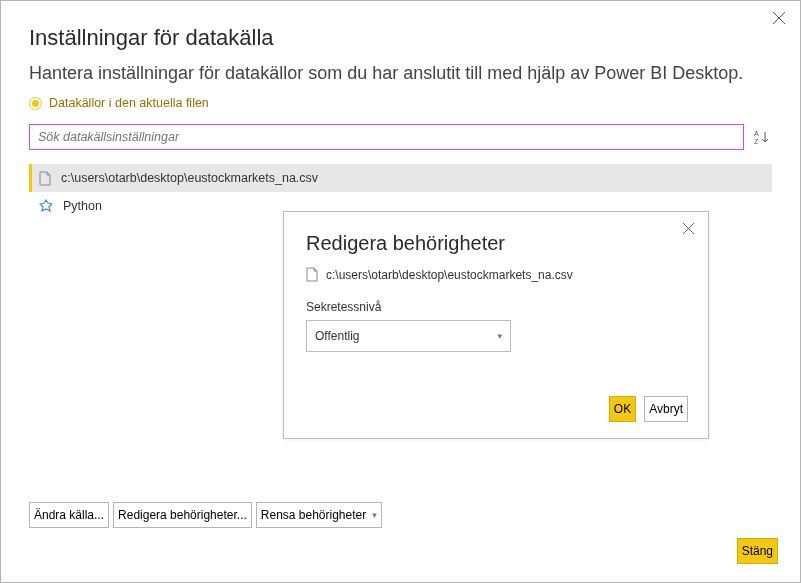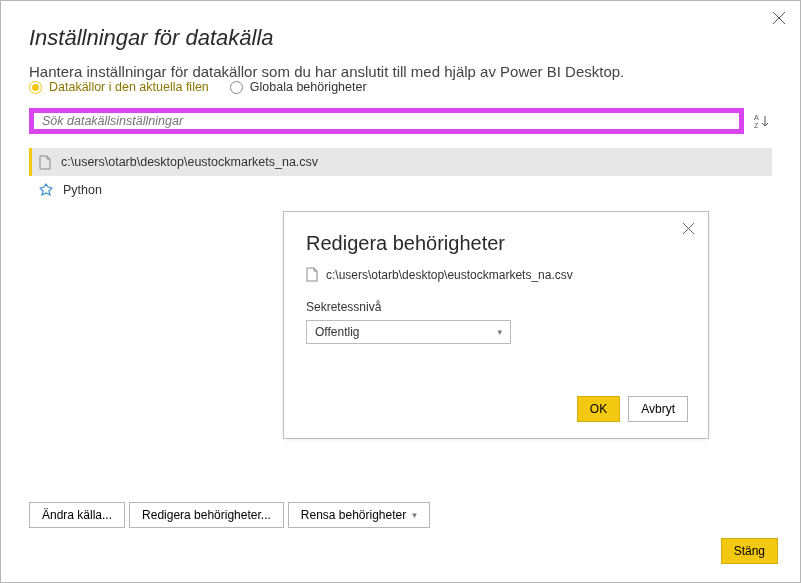--- a/index.html
+++ b/index.html
@@ -22,38 +22,37 @@
     cursor: pointer;
     color: #555;
   }
   .close-x svg { width: 14px; height: 14px; }
   .content { padding: 24px 28px 0 28px; }
   h1.title {
     font-weight: 300;
     font-size: 22px;
     margin: 0 0 12px 0;
     color: #2a2a2a;
-    font-style: italic;
-  }
-  .subtitle { font-size: 15px; color: #444; margin-bottom: 0; }
+  }
+  .subtitle { font-size: 18px; color: #444; margin-bottom: 12px; }
   .radio-row { display: flex; gap: 21px; align-items: center; margin-bottom: 14px; }
   .radio-item { display: inline-flex; align-items: center; gap: 7px; cursor: pointer; font-size: 12.5px; }
   .radio-outer {
     width: 13px; height: 13px; border-radius: 50%;
     border: 1px solid #888; display: inline-flex;
     align-items: center; justify-content: center;
   }
   .radio-selected .radio-outer { border-color: #f2c811; }
   .radio-inner { width: 7px; height: 7px; border-radius: 50%; background: #f2c811; display: none; }
   .radio-selected .radio-inner { display: block; }
   .radio-selected { color: #8e7600; }
   .search-row { display: flex; gap: 8px; align-items: center; }
   .search-input {
     flex: 1;
-    border: 5px solid #d946ef;
+    border: 1px solid #d946ef;
     font-style: italic;
     color: #888;
     height: 26px;
     padding: 0 8px;
     font-size: 12.5px;
     font-family: inherit;
   }
   .sort-btn {
     width: 20px; height: 22px;
     display: inline-flex; align-items: center; justify-content: center;
@@ -74,21 +73,21 @@
   .bottom-buttons {
     position: absolute;
     left: 28px;
     bottom: 54px;
     display: flex; gap: 4px;
   }
   .btn {
     border: 1px solid #b5b5b5;
     background: #fff;
     height: 26px;
-    padding: 0 12px;
+    padding: 0 4px;
     font-size: 12px;
     font-family: inherit;
     cursor: pointer;
     display: inline-flex; align-items: center;
   }
   .btn.yellow { background: #f2c811; border-color: #d4ac0b; }
   .close-bottom {
     position: absolute;
     right: 22px;
     bottom: 18px;
@@ -118,21 +117,21 @@
   .inner-title {
     font-weight: 300;
     font-size: 20px;
     margin: 0 0 12px 0;
     color: #2a2a2a;
   }
   .inner-path { display: flex; align-items: center; gap: 8px; font-size: 12px; margin-bottom: 18px; }
   .inner-label { font-size: 12px; margin-bottom: 6px; }
   .dropdown {
     border: 1px solid #bcbcbc;
-    height: 24px; width: 205px;
+    height: 32px; width: 205px;
     display: flex; align-items: center; justify-content: space-between;
     padding: 0 8px; font-size: 12px; cursor: pointer;
   }
   .inner-buttons {
     position: absolute;
     right: 20px;
     bottom: 16px;
     display: flex; gap: 8px;
   }
   .filedoc { stroke: #888; fill: none; stroke-width: 1; }
@@ -150,24 +149,20 @@
 <div class="content">
   <h1 class="title">Inställningar för datakälla</h1>
   <div class="subtitle">Hantera inställningar för datakällor som du har anslutit till med hjälp av Power BI Desktop.</div>
 
   <div class="radio-row">
     <label class="radio-item radio-selected">
       <span class="radio-outer">
           <span class="radio-inner"></span>
         </span>
       <span>Datakällor i den aktuella filen</span>
-    </label>
-    <label class="radio-item">
-      <span class="radio-outer"></span>
-      <span>Globala behörigheter</span>
     </label>
   </div>
 
   <div class="search-row">
     <input class="search-input" placeholder="Sök datakällsinställningar" style="">
     <span class="sort-btn">
       <svg width="16" height="16" viewBox="0 0 16 16">
         <text x="0" y="7" font-size="7" fill="#555">A</text>
         <text x="0" y="15" font-size="7" fill="#555">Z</text>
         <line x1="11" y1="3" x2="11" y2="13" stroke="#555" stroke-width="1"></line>

